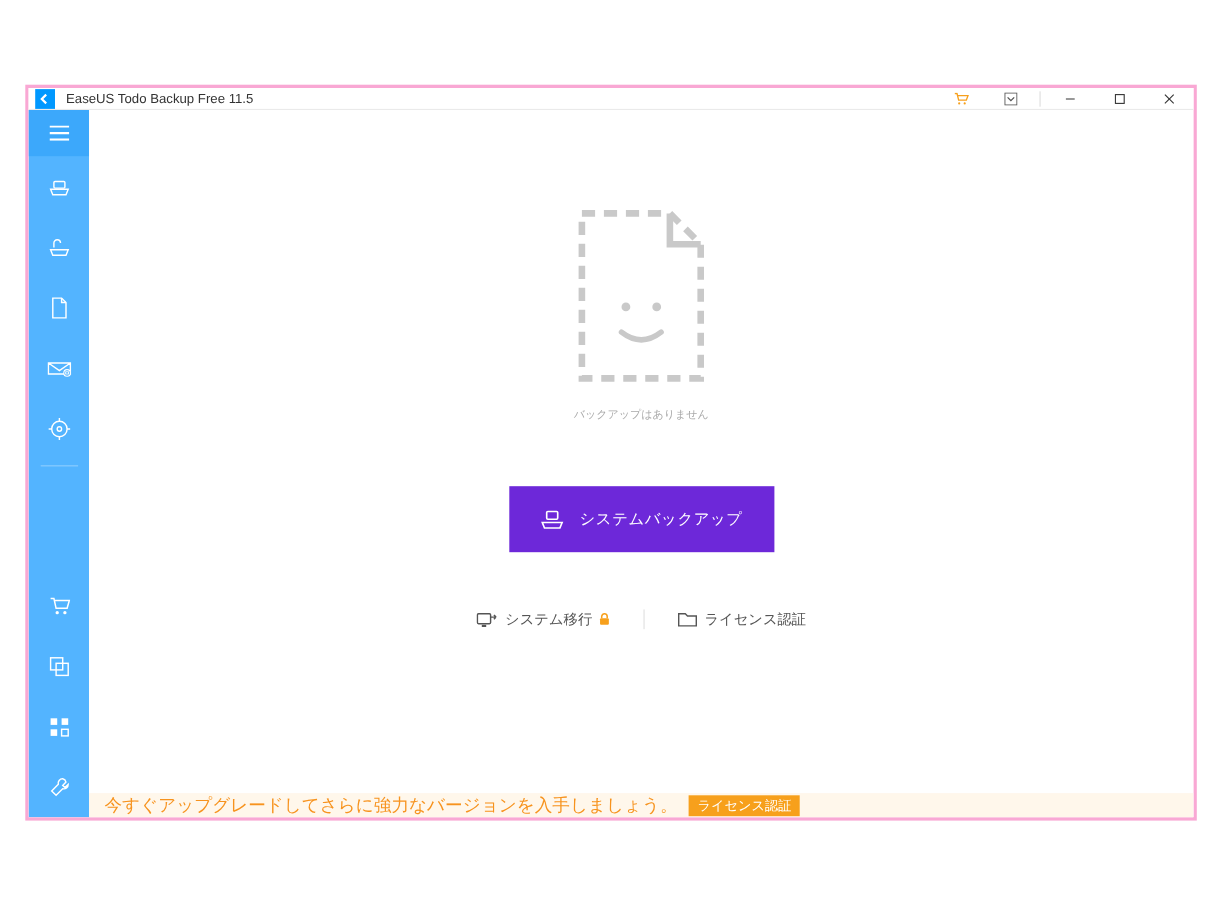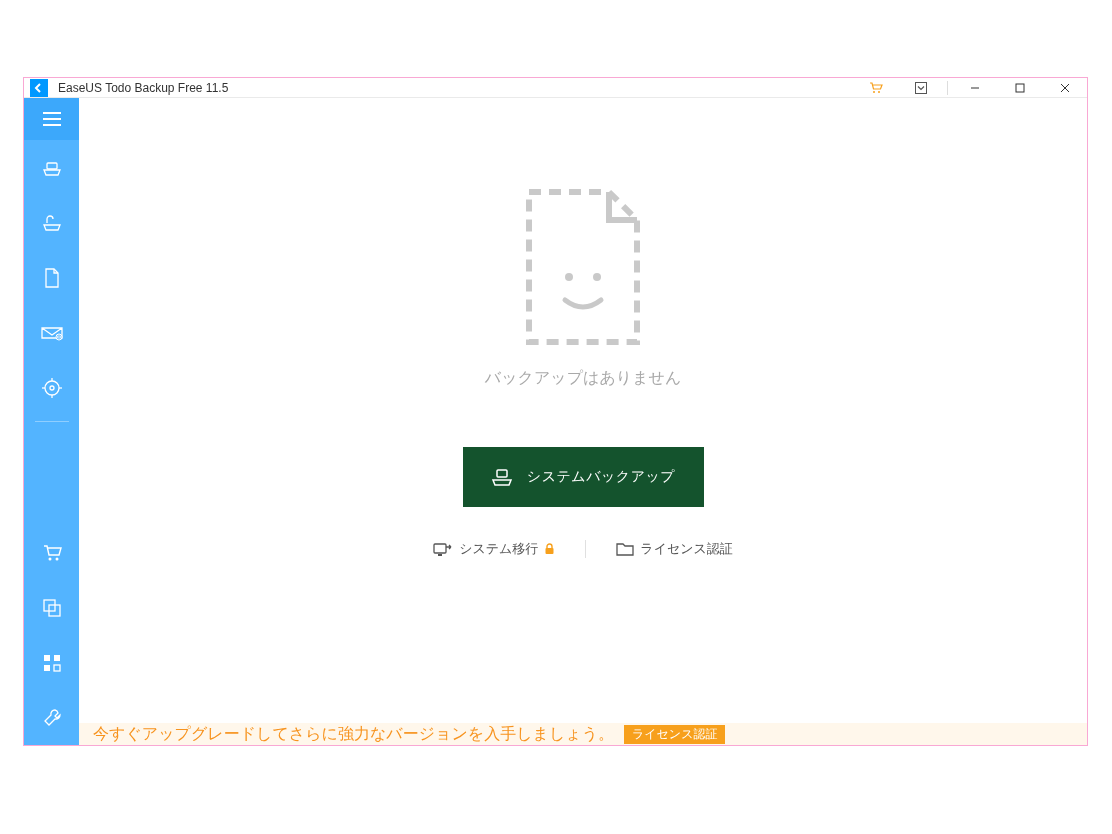--- a/index.html
+++ b/index.html
@@ -9,21 +9,21 @@
   width: 1112px;
   height: 834px;
   overflow: hidden;
 }
 .window {
   position: absolute;
   left: 23px;
   top: 77px;
   width: 1065px;
   height: 669px;
-  border: 1px solid #f9a8d4;
+  border: 3px solid #f9a8d4;
   background: #fff;
   display: flex;
   flex-direction: column;
 }
 .titlebar {
   height: 20px;
   display: flex;
   align-items: center;
   background: #fff;
   border-bottom: 1px solid #eaeaea;
@@ -106,38 +106,38 @@
   position: absolute;
   left: 0;
   top: 84px;
   width: 100%;
   display: flex;
   flex-direction: column;
   align-items: center;
 }
 .empty-text {
   margin-top: 16px;
-  font-size: 16px;
+  font-size: 10px;
   color: #a9a9a9;
 }
 .primary-btn {
   margin-top: 58px;
-  background: #14532d;
+  background: #6d28d9;
   color: #fff;
   width: 241px;
   height: 60px;
   display: flex;
   align-items: center;
   justify-content: center;
   gap: 14px;
   font-size: 14px;
   letter-spacing: 0.5px;
 }
 .secondary-row {
-  margin-top: 33px;
+  margin-top: 52px;
   display: flex;
   align-items: center;
   gap: 30px;
 }
 .secondary-btn {
   display: flex;
   align-items: center;
   gap: 6px;
   color: #555;
   font-size: 13px;

